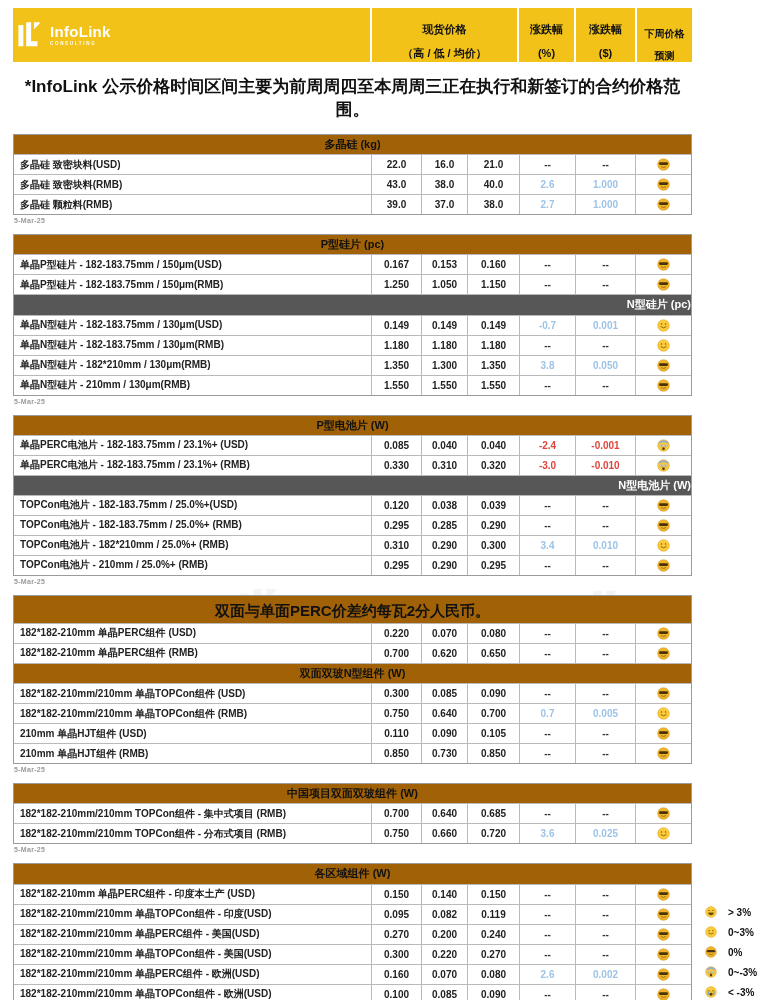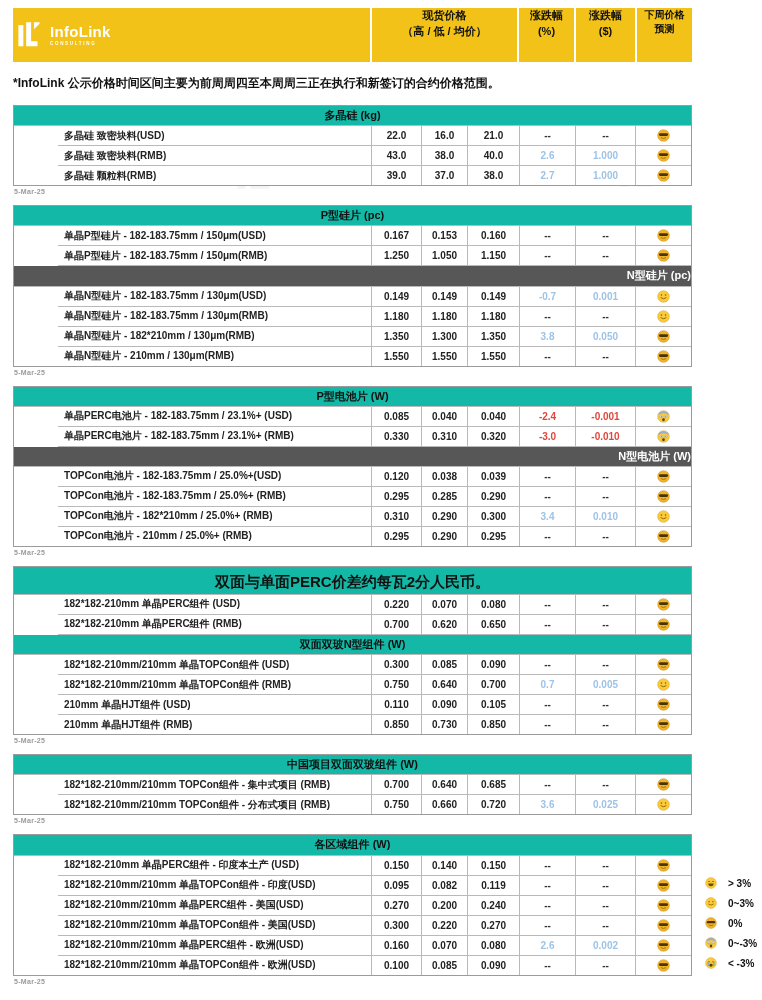--- a/index.html
+++ b/index.html
@@ -16,45 +16,46 @@
   .band{
     position:relative;z-index:1;display:flex;height:54px;background:#F2C218;
     margin:8px 0 0 13px;width:679px;
   }
   .logo{flex:1;display:flex;align-items:center;padding-left:4px;gap:9px;}
   .logo-mark{width:24px;height:30px;fill:#fff;}
   .logo-text{display:flex;flex-direction:column;}
   .brand{color:#fff;font-size:15px;font-weight:bold;letter-spacing:0.3px;line-height:1;}
   .brand-sub{color:#fff;font-size:4.5px;letter-spacing:1.7px;margin-top:2px;font-weight:bold;}
   .hcol{
-    display:flex;flex-direction:column;justify-content:flex-start;align-items:center;
+    display:flex;flex-direction:column;justify-content:flex-end;align-items:center;
     border-left:2px solid #fff;font-weight:bold;font-size:11px;line-height:1.45;color:#111;
     text-align:center;
+    gap:8px;
   }
   .hcol.spot{width:145px;}
   .hcol.pct{width:55px;}
   .hcol.usd{width:59px;}
   .hcol.fc{width:55px;font-size:10px;line-height:1.35;}
   
   .note{
     position:relative;z-index:1;width:679px;margin-left:13px;
-    padding:13px 0 9px;font-size:12px;font-weight:bold;color:#111;
+    padding:13px 0 9px;text-align:center;font-size:17px;font-weight:bold;color:#111;
   }
   
   .tables{position:relative;z-index:1;margin-left:13px;}
   .block{position:relative;width:679px;margin:0 0 10px 0;}
   .block:first-child{margin-top:4px;}
   .tbl{border:1px solid #9b9b9b;background:#fff;}
   .ghead{
-    background:#14b8a6;text-align:center;font-weight:bold;font-size:11px;
+    background:#a16207;text-align:center;font-weight:bold;font-size:11px;
     color:#111;border-bottom:1px solid #b9b9b9;padding:3px 0;line-height:1.2;
   }
   .ghead.dark{background:#575757;color:#fff;text-align:right;}
   .ghead-sub{font-weight:bold;font-size:15px;padding-top:3px;}
-  .trow{display:flex;height:19px;border-bottom:1px solid #b9b9b9;background:#fff;margin-left:44px;}
+  .trow{display:flex;height:19px;border-bottom:1px solid #b9b9b9;background:#fff;}
   .trow:last-child{border-bottom:none;}
   .cell{
     display:flex;align-items:center;justify-content:center;
     border-left:1px solid #b9b9b9;font-size:10px;font-weight:600;color:#222;
     white-space:nowrap;overflow:hidden;
   }
   .c-label{flex:1;justify-content:flex-start;padding-left:6px;border-left:none;}
   .w-high{width:49px;}
   .w-low{width:45px;}
   .w-avg{width:51px;}

